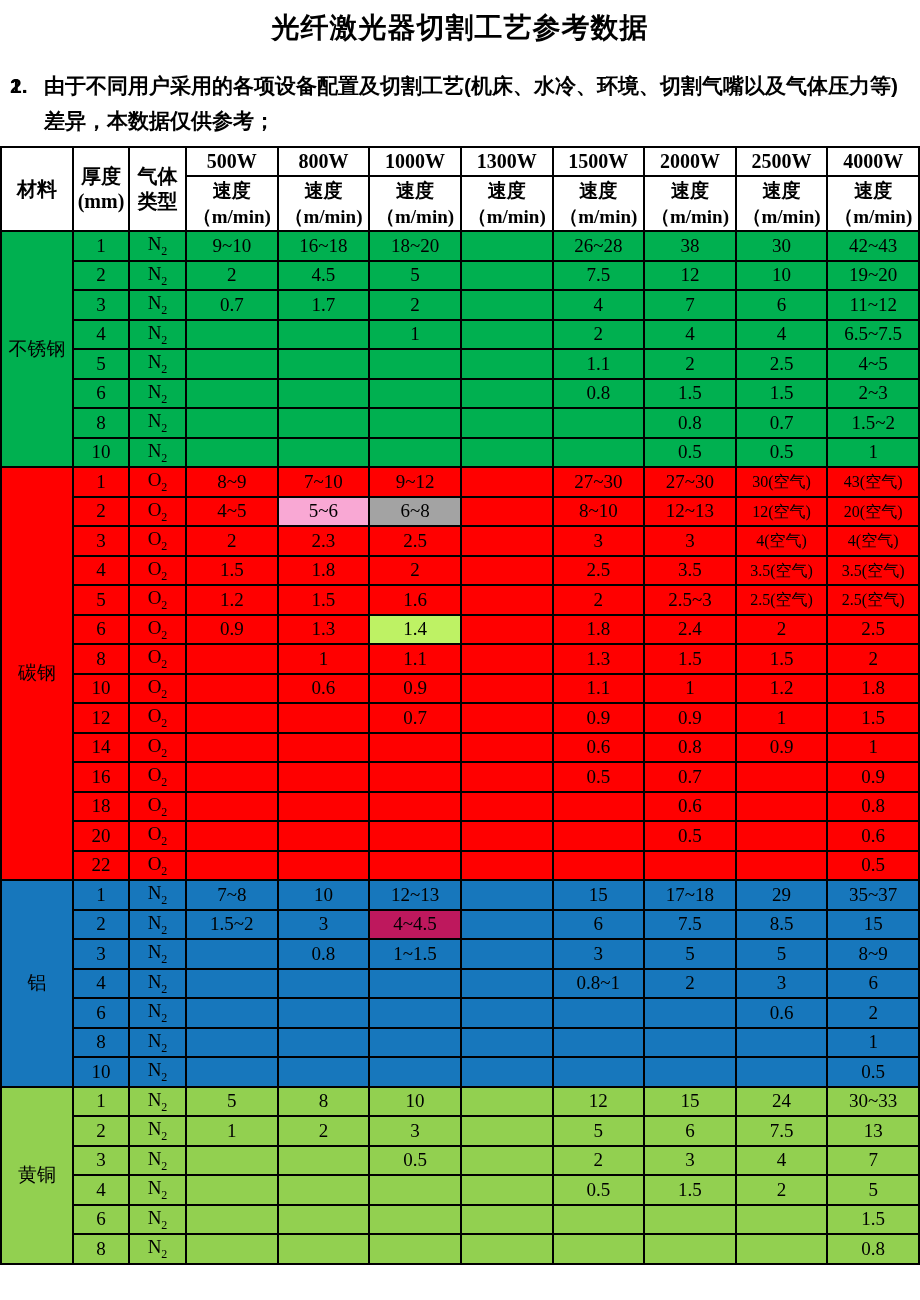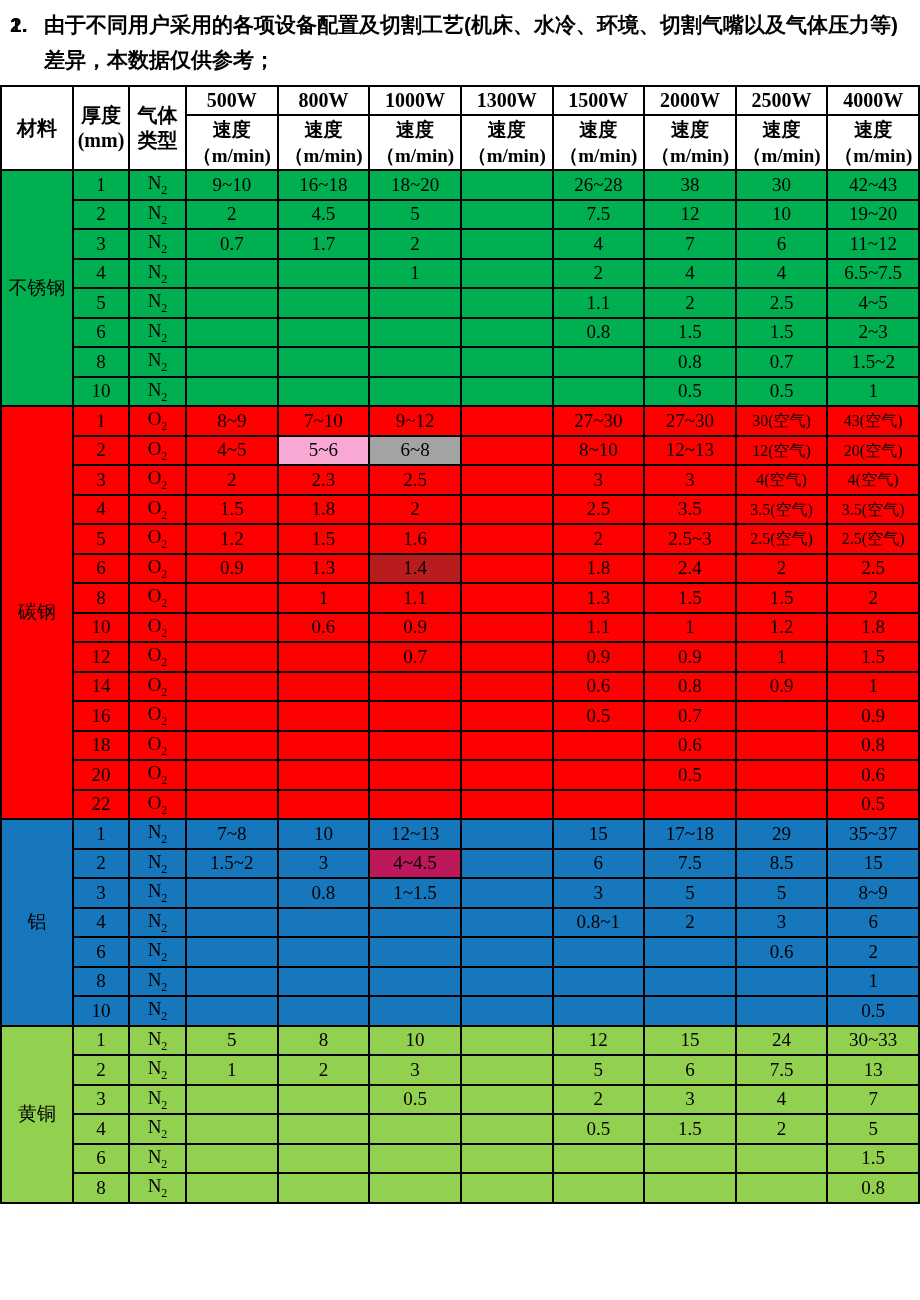--- a/index.html
+++ b/index.html
@@ -72,20 +72,21 @@
   }
   td.material-cell { font-size: 19px; }
   td.small-txt { font-size: 16px; }
   sub { font-size: 12px; }
 </style>
 </head>
 <body>
 
 <div class="page">
 
+  <h1 class="title">光纤激光器切割工艺参考数据</h1>
 
   <div class="notes">
     <div class="note">
       <span class="note-num">1.</span>
     </div>
     <div class="note">
       <span class="note-num">2.</span>
       <span class="note-text">由于不同用户采用的各项设备配置及切割工艺(机床、水冷、环境、切割气嘴以及气体压力等)差异，本数据仅供参考；</span>
     </div>
   </div>
@@ -309,21 +310,21 @@
           <td style="background: rgb(255, 0, 0);">2</td>
           <td style="background: rgb(255, 0, 0);">2.5~3</td>
           <td class="small-txt" style="background: rgb(255, 0, 0);">2.5(空气)</td>
           <td class="small-txt" style="background: rgb(255, 0, 0);">2.5(空气)</td>
         </tr>
         <tr>
           <td style="background: rgb(255, 0, 0);">6</td>
           <td style="background: rgb(255, 0, 0);"><span>O</span><sub>2</sub></td>
           <td style="background: rgb(255, 0, 0);">0.9</td>
           <td style="background: rgb(255, 0, 0);">1.3</td>
-          <td style="background: #b91c1c;">1.4</td>
+          <td style="background: #bef264;">1.4</td>
           <td style="background: rgb(255, 0, 0);"></td>
           <td style="background: rgb(255, 0, 0);">1.8</td>
           <td style="background: rgb(255, 0, 0);">2.4</td>
           <td style="background: rgb(255, 0, 0);">2</td>
           <td style="background: rgb(255, 0, 0);">2.5</td>
         </tr>
         <tr>
           <td style="background: rgb(255, 0, 0);">8</td>
           <td style="background: rgb(255, 0, 0);"><span>O</span><sub>2</sub></td>
           <td style="background: rgb(255, 0, 0);"></td>

